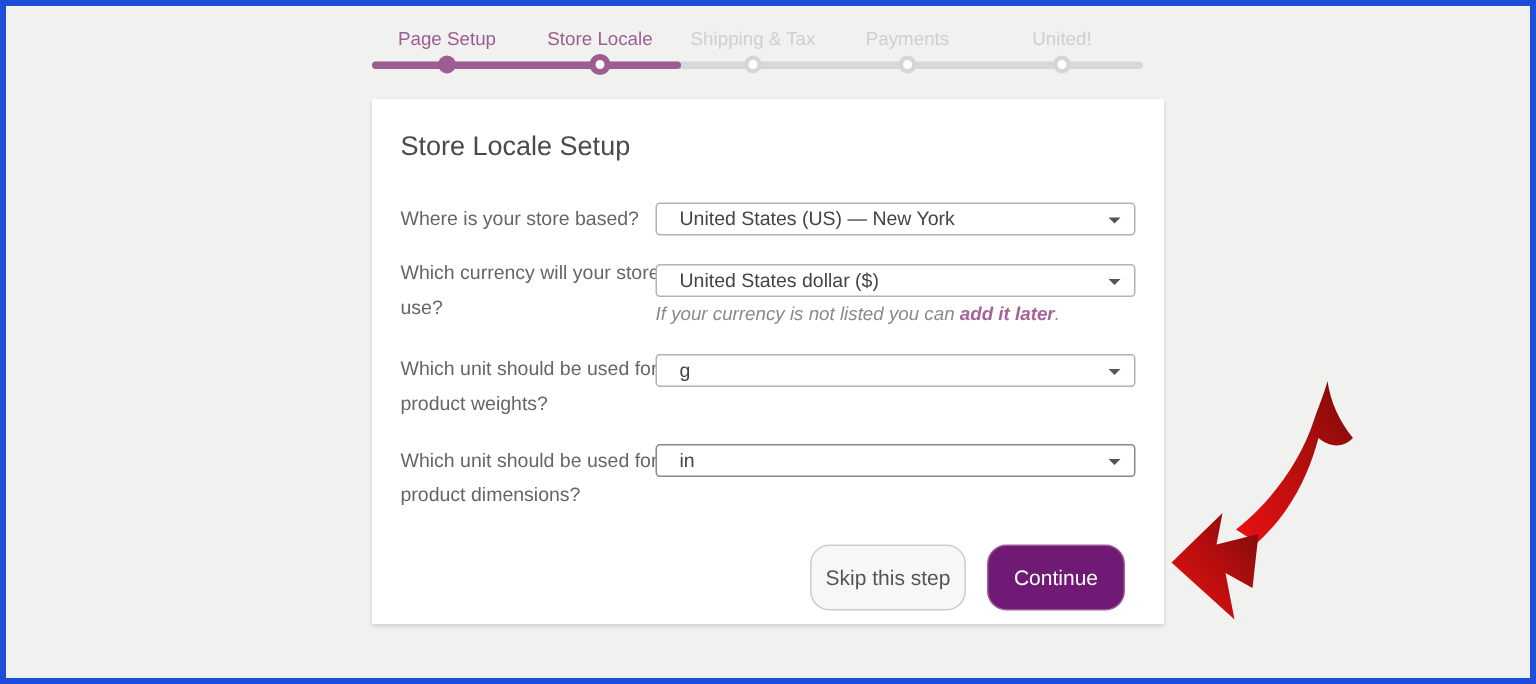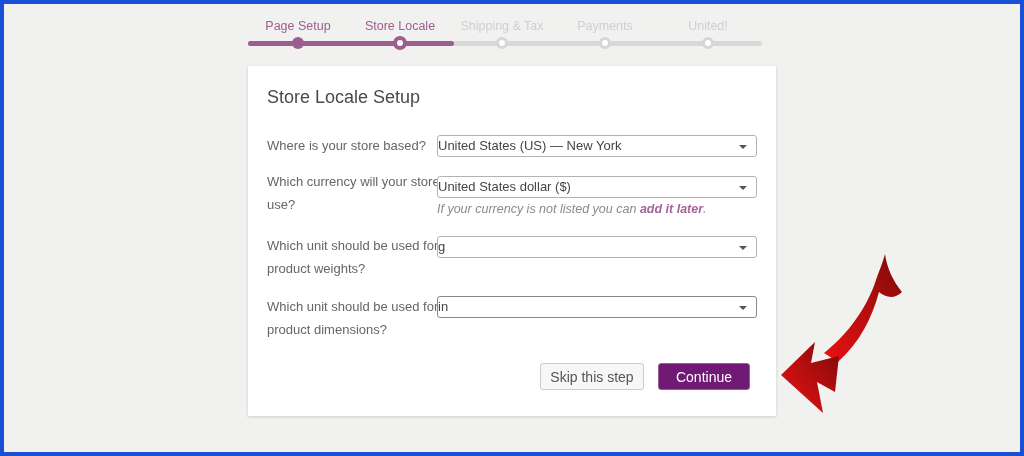--- a/index.html
+++ b/index.html
@@ -39,37 +39,37 @@
     position:absolute; left:19px; top:21px;
     font-size:18px; font-weight:400; color:#4a4a4a;
   }
   .field-label {
     position:absolute; left:19px; width:175px;
     font-size:13px; color:#666; line-height:23px;
   }
   .select {
     position:absolute; left:189px; width:320px; height:22px;
     background:#fff; border:1px solid #b3b3b3; border-radius:3px;
-    font-size:13px; color:#444; line-height:20px; padding-left:0;
+    font-size:13px; color:#444; line-height:20px; padding-left:15px;
     cursor:pointer;
   }
   .select.focused { border-color:#888; }
   .caret {
     position:absolute; right:9px; top:9px; width:0; height:0;
     border-left:4px solid transparent; border-right:4px solid transparent;
     border-top:4px solid #555;
   }
   .helper {
     position:absolute; left:189px; top:136px;
     font-size:12.5px; font-style:italic; color:#8a8a8a;
   }
   .helper-link { color:#a46497; font-weight:bold; cursor:pointer; }
 
   .btn {
-    position:absolute; top:297px; height:27px; border-radius:3px;
+    position:absolute; top:297px; height:44px; border-radius:13px;
     font-size:14px; font-family:"Liberation Sans", sans-serif;
     display:flex; align-items:center; justify-content:center; cursor:pointer;
   }
   .btn-skip {
     left:292px; width:104px;
     background:#f7f7f7; border:1px solid #ccc; color:#555;
   }
   .btn-continue {
     left:410px; width:92px;
     background:#701a75; border:1px solid #9d5f92; color:#fff;

